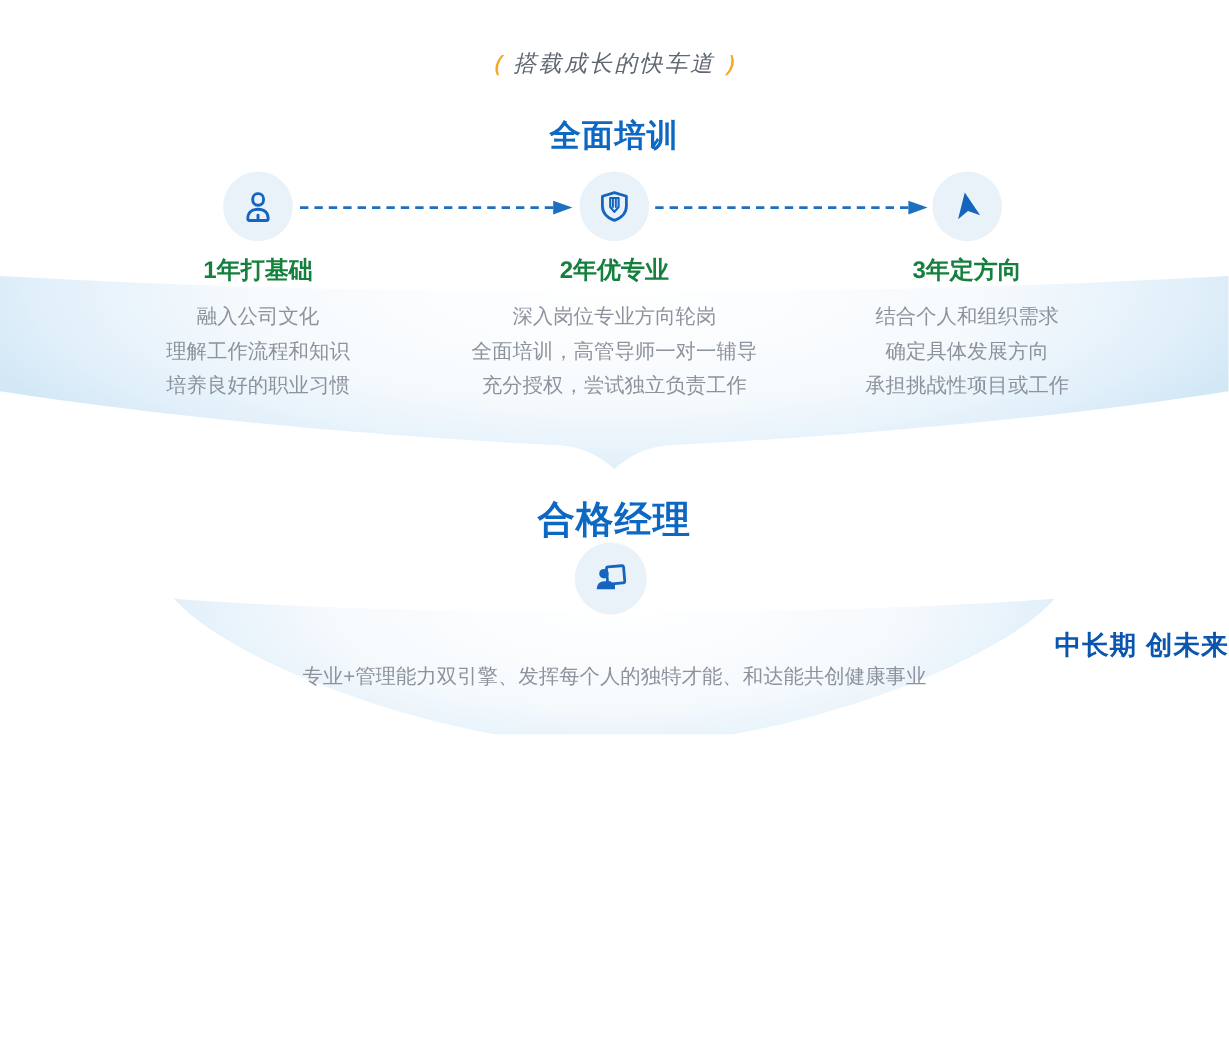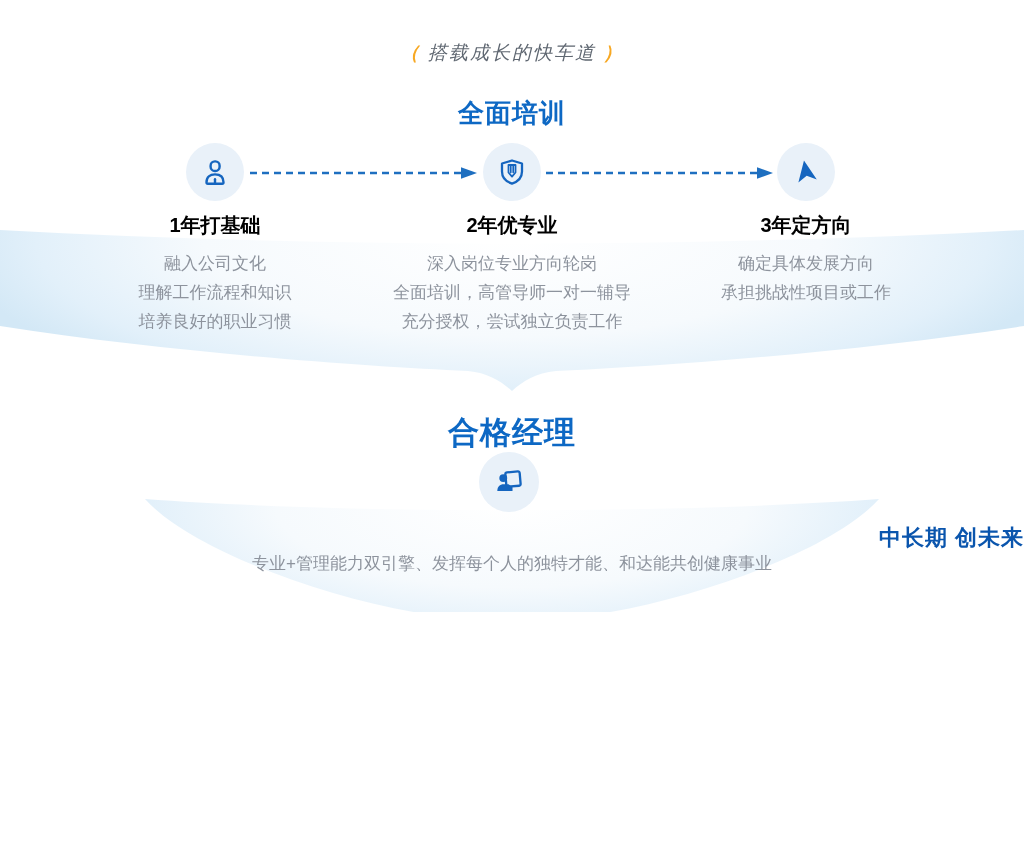--- a/index.html
+++ b/index.html
@@ -29,21 +29,21 @@
     background:#e9f1f9;display:flex;align-items:center;justify-content:center;
   }
   #icon-c1{left:186px;} #icon-c2{left:483px;} #icon-c3{left:777px;}
   #icon-manager{left:479px;top:452px;width:60px;height:60px;}
   
   .arrow{position:absolute;top:166px;}
   #arrow-1{left:247px;} #arrow-2{left:543px;}
   
   .column{position:absolute;top:212px;width:320px;text-align:center;}
   #col-1{left:55px;} #col-2{left:352px;text-align:center;} #col-3{left:646px;}
-  .col-title{font-size:20px;font-weight:bold;color:#000000;margin:0 0 10px 0;}
+  .col-title{font-size:20px;font-weight:bold;color:#15803d;margin:0 0 10px 0;}
   .col-line{font-size:17px;color:#8d939d;margin:0;line-height:29px;}
   
   .subtitle{
     position:absolute;top:523px;left:0;width:100%;text-align:right;margin:0;
     font-size:22px;font-weight:bold;color:#0a55ad;letter-spacing:1px;
   }
   .description{
     position:absolute;top:552px;left:0;width:100%;text-align:center;margin:0;
     font-size:17px;color:#8d939d;
   }
@@ -134,20 +134,21 @@
     <p class="col-line">培养良好的职业习惯</p>
   </div>
   <div class="column" id="col-2">
     <h3 class="col-title">2年优专业</h3>
     <p class="col-line">深入岗位专业方向轮岗</p>
     <p class="col-line">全面培训，高管导师一对一辅导</p>
     <p class="col-line">充分授权，尝试独立负责工作</p>
   </div>
   <div class="column" id="col-3">
     <h3 class="col-title">3年定方向</h3>
+    <p class="col-line">结合个人和组织需求</p>
     <p class="col-line">确定具体发展方向</p>
     <p class="col-line">承担挑战性项目或工作</p>
   </div>
 
   <h2 class="stage-title" id="title-manager">合格经理</h2>
 
   <div class="icon-circle" id="icon-manager">
     <svg width="34" height="34" viewBox="0 0 32 32">
       <rect x="13" y="6.5" width="13.5" height="13.5" rx="1.5" fill="none" stroke="#1565bf" stroke-width="2.2" transform="rotate(-5 19.7 13.2)"></rect>
       <circle cx="10.6" cy="12.3" r="3.7" fill="#1565bf"></circle>

